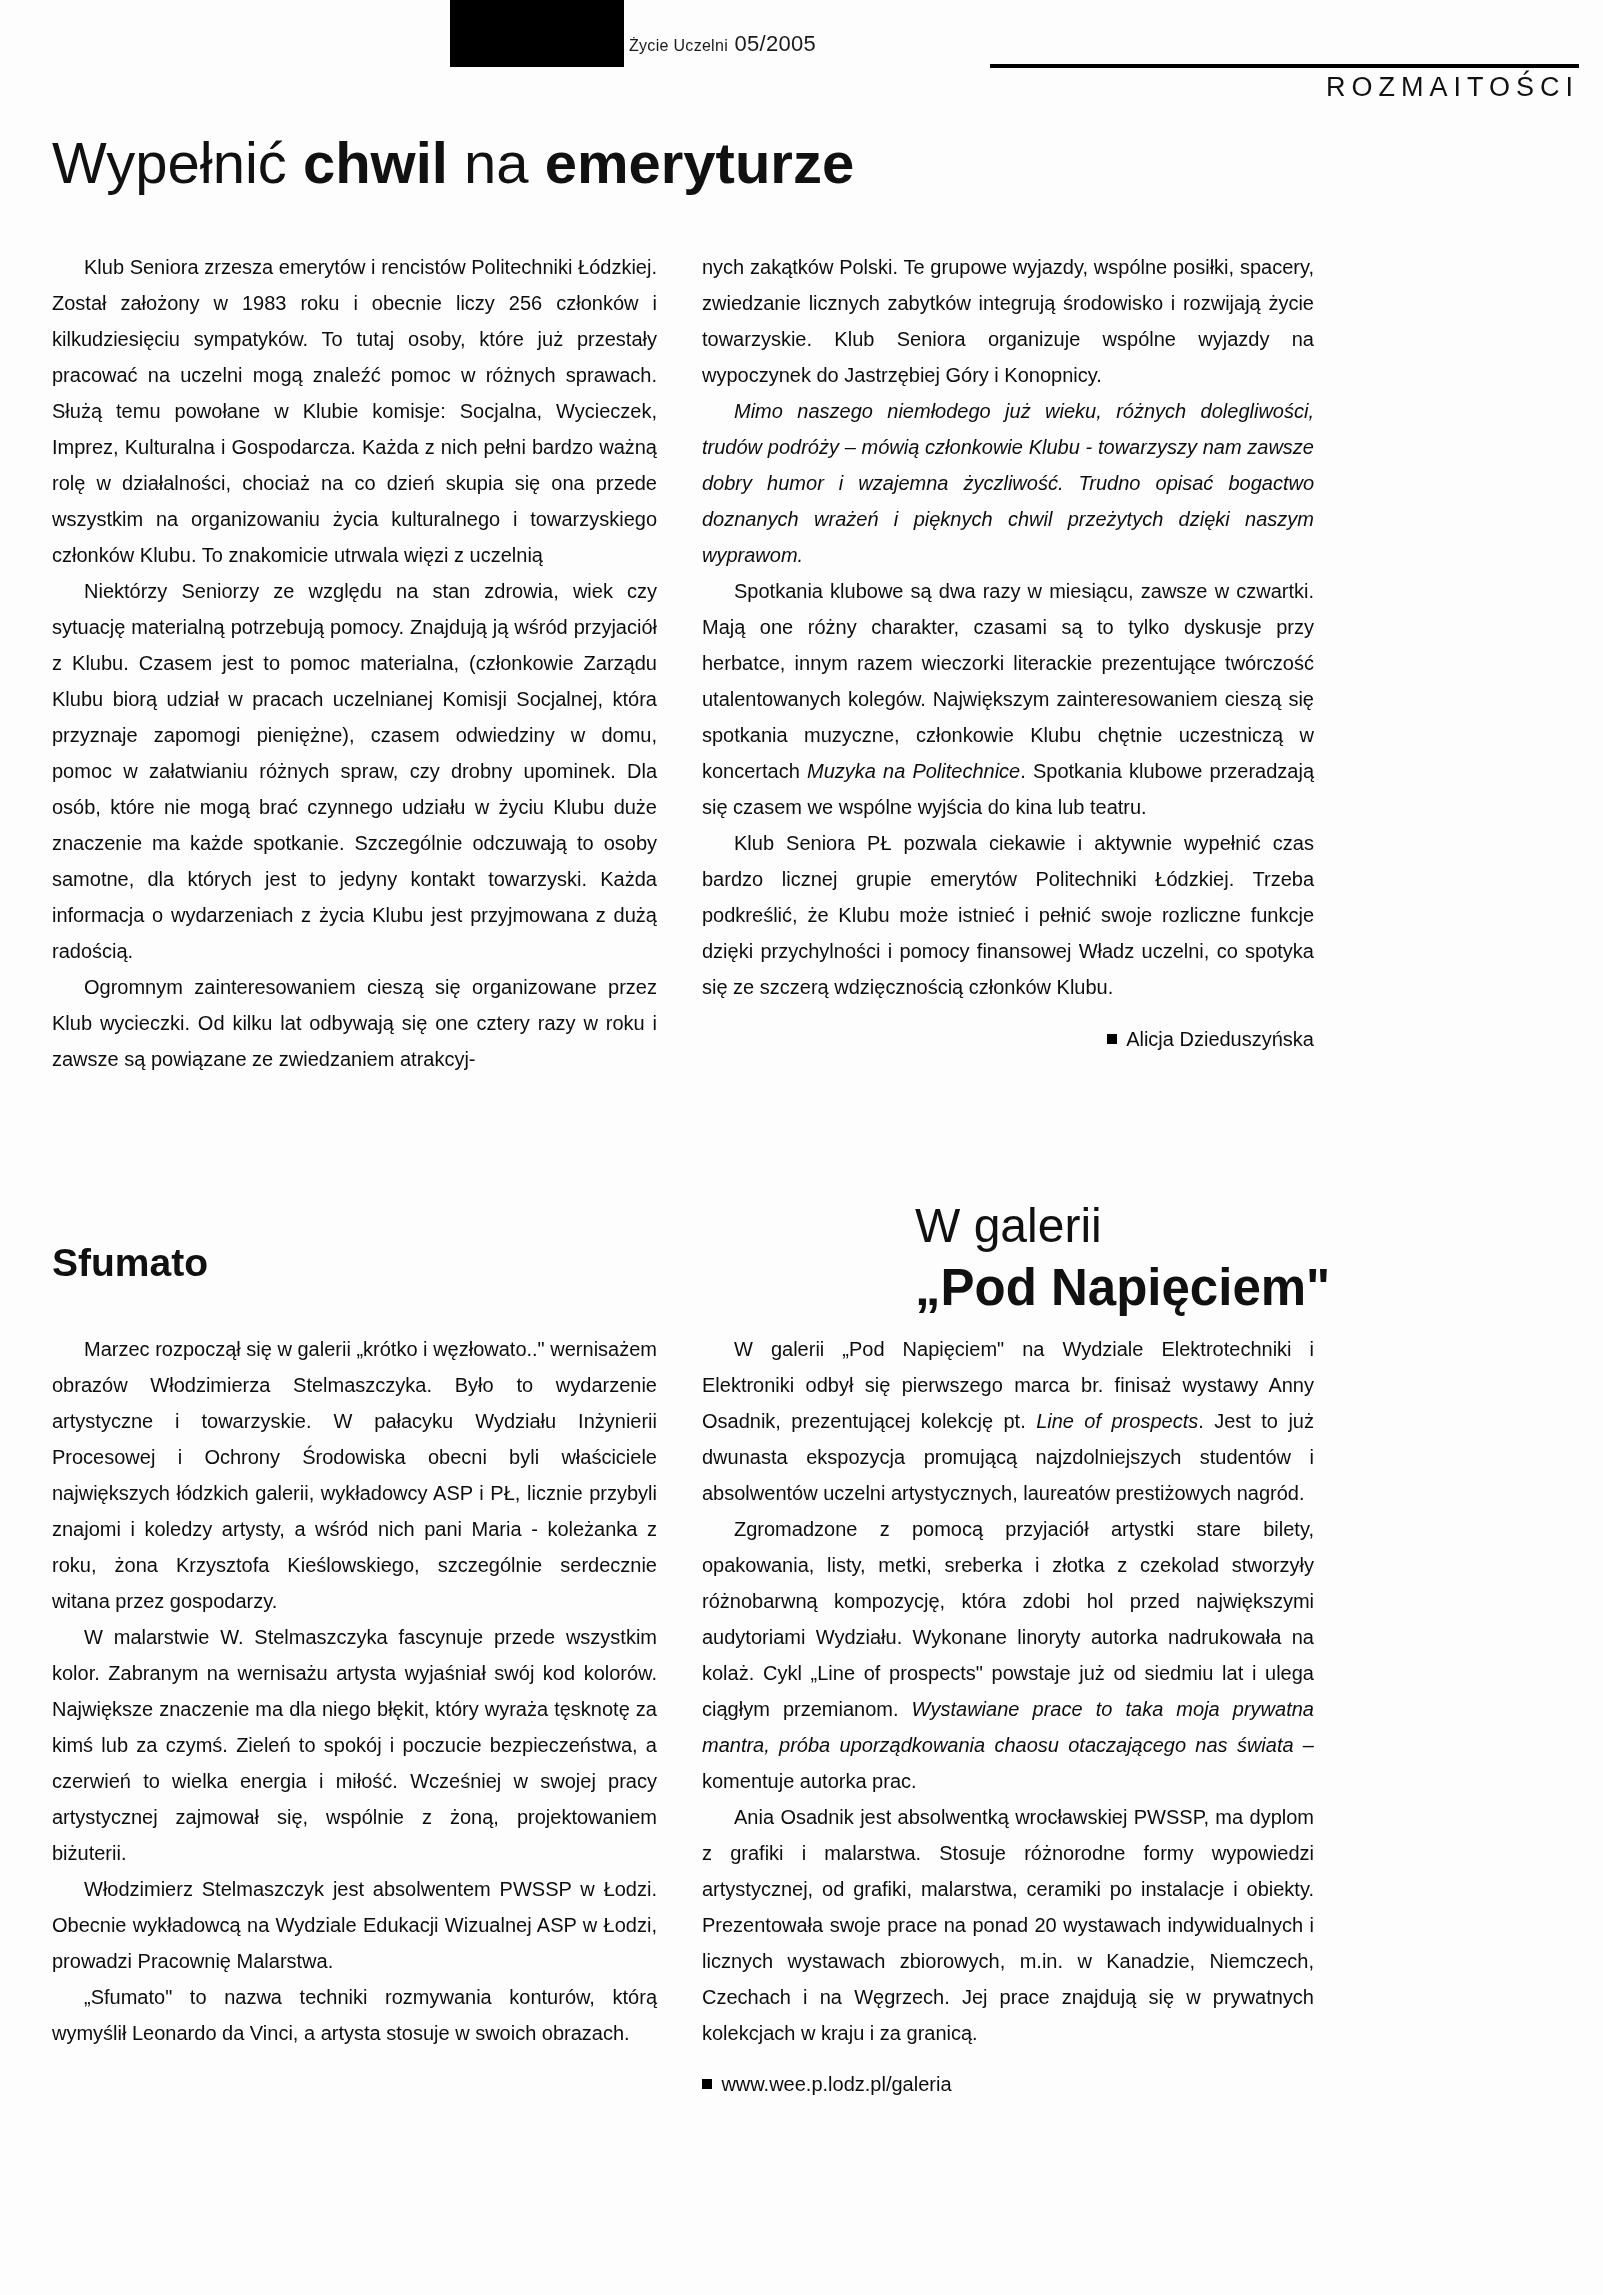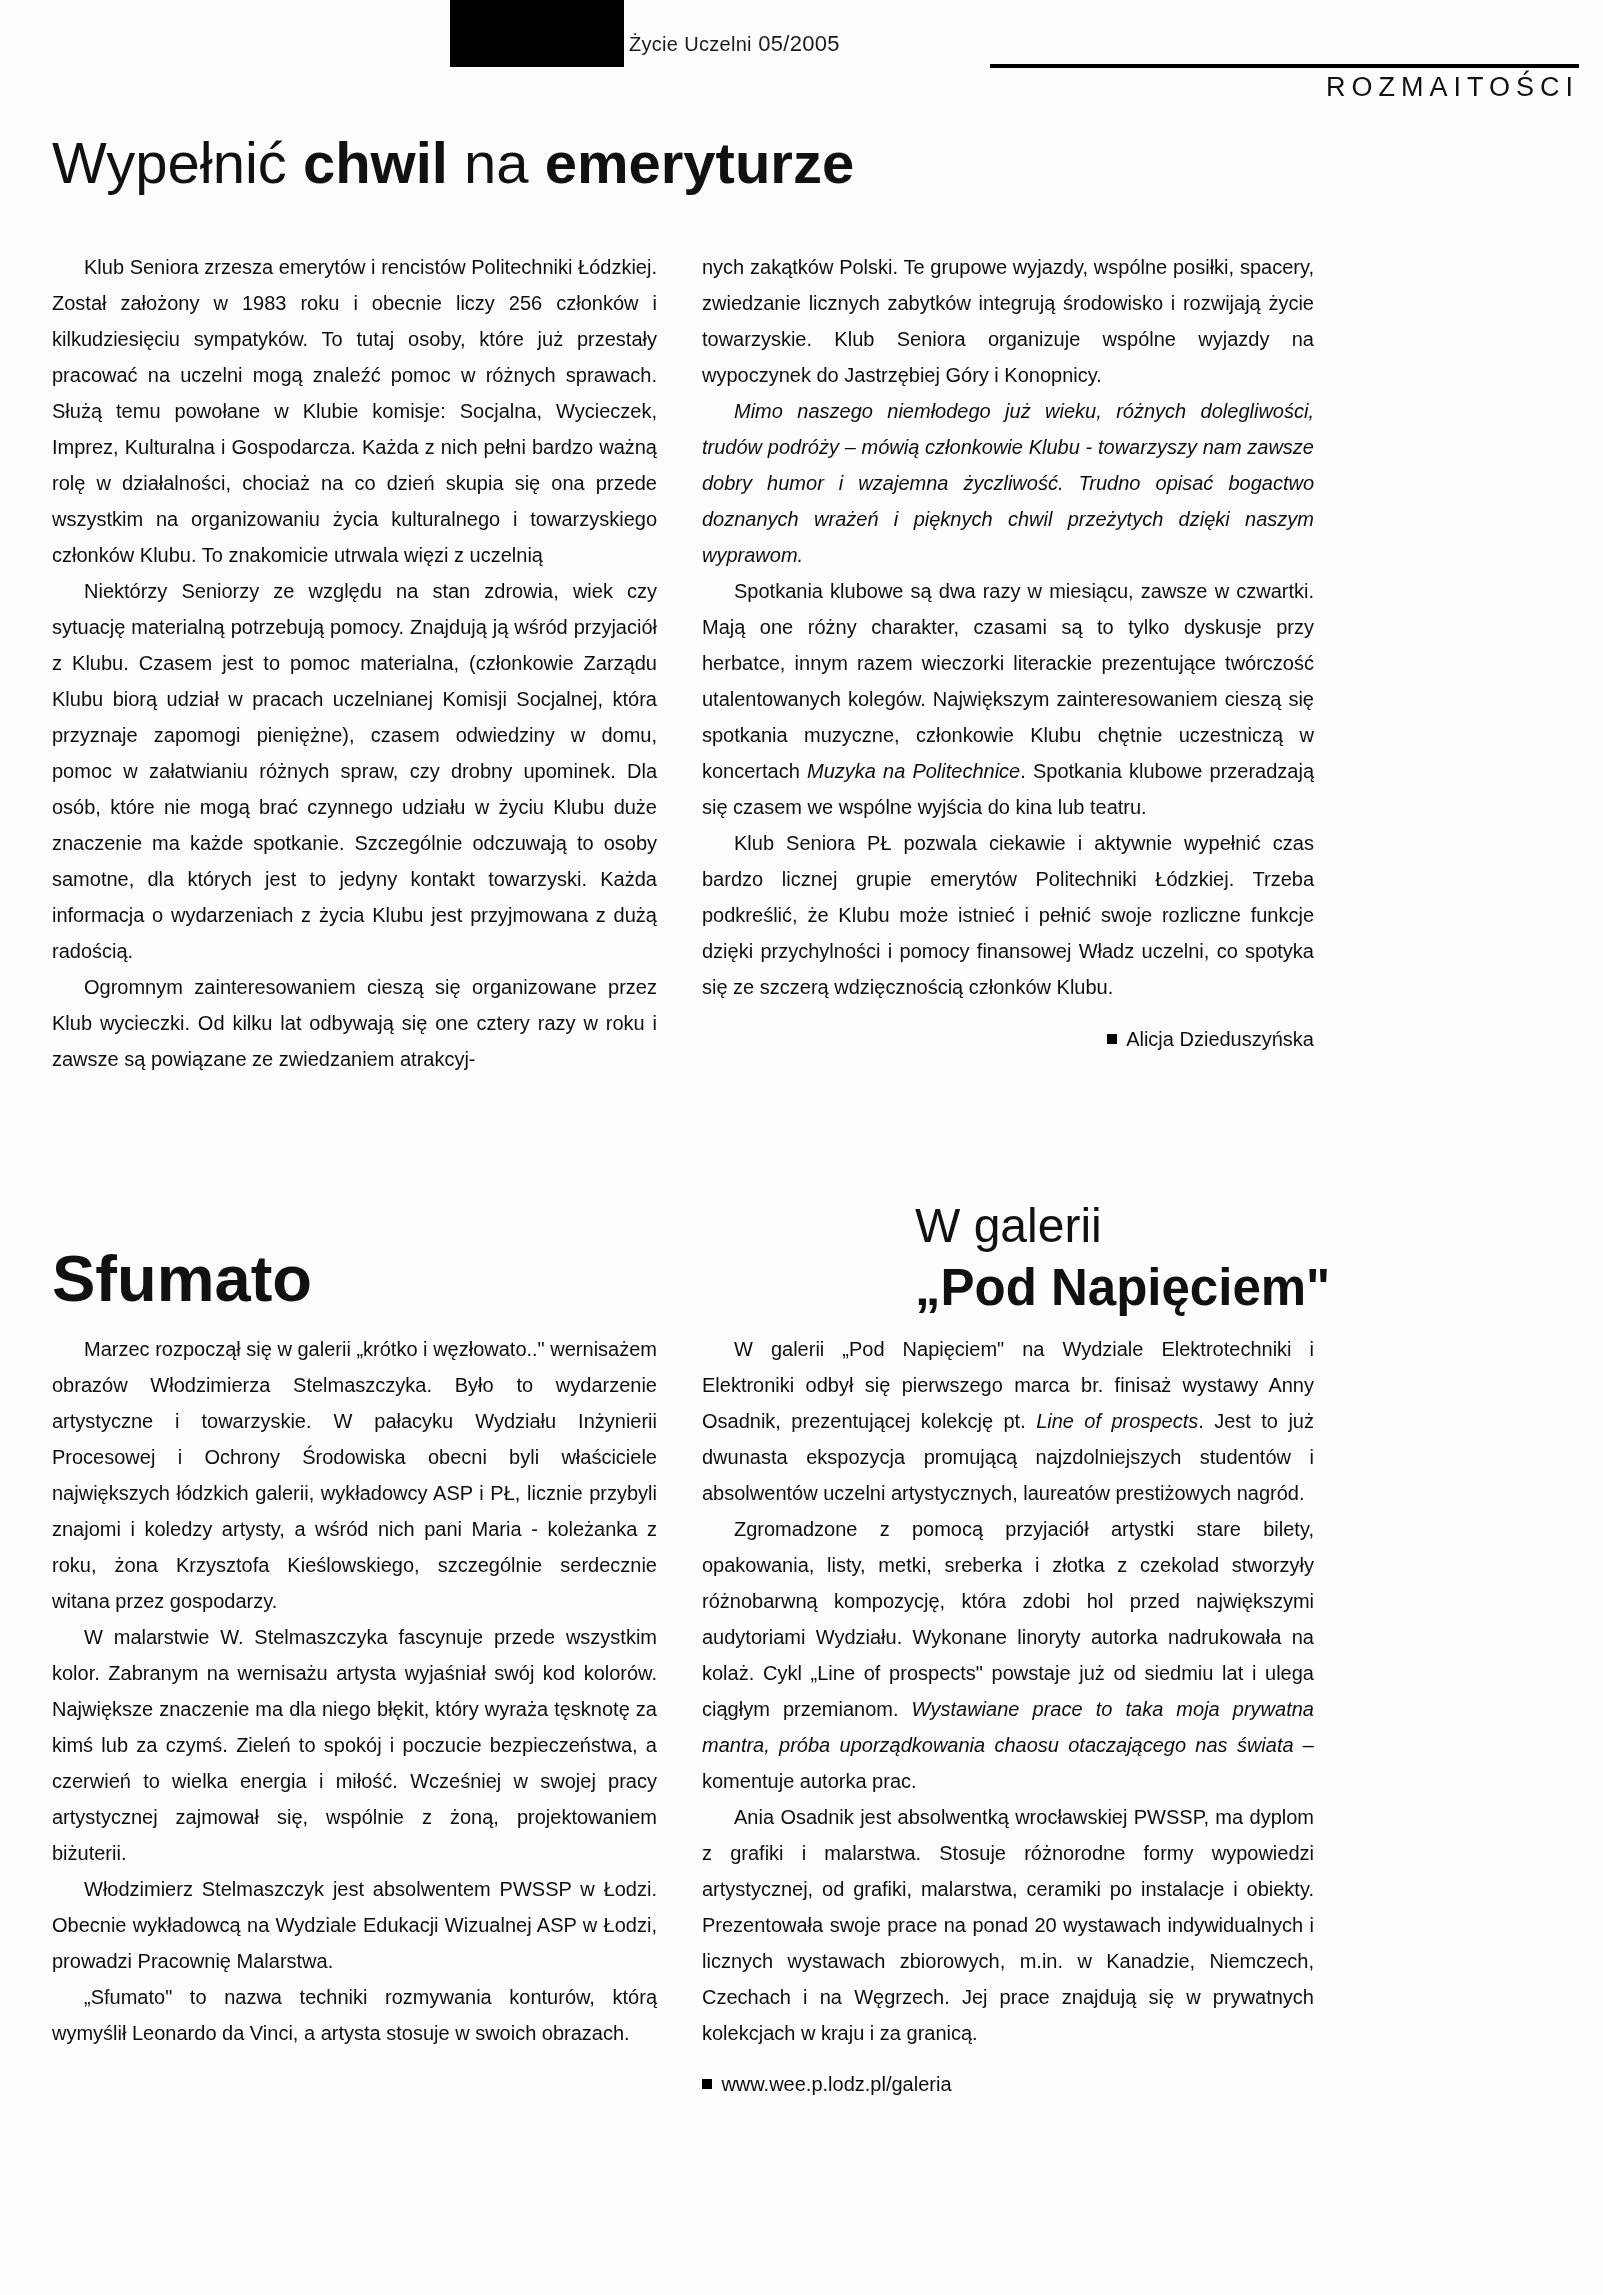--- a/index.html
+++ b/index.html
@@ -49,21 +49,21 @@
   }
   .header-issue {
     position: absolute;
     left: 629px;
     top: 31px;
     font-size: 22px;
     color: #1a1a1a;
     letter-spacing: 0.3px;
   }
   .header-issue .sc {
-    font-size: 20px;
+    font-size: 16px;
   }
   .rubric-rule {
     position: absolute;
     left: 990px;
     top: 64px;
     width: 589px;
     height: 4px;
     background: #000000;
   }
   .rubric {
@@ -118,21 +118,21 @@
     background: #000;
     margin-right: 9.4px;
     vertical-align: 2px;
   }
 
   
   .sfumato-title {
     position: absolute;
     left: 52px;
     top: 1241px;
-    font-size: 65px;
+    font-size: 39px;
     font-weight: bold;
     color: #111111;
   }
   #col-sfumato { left: 52px; top: 1331px; width: 605px; }
 
   
   .galeria-title1 {
     position: absolute;
     left: 915px;
     top: 1198px;

